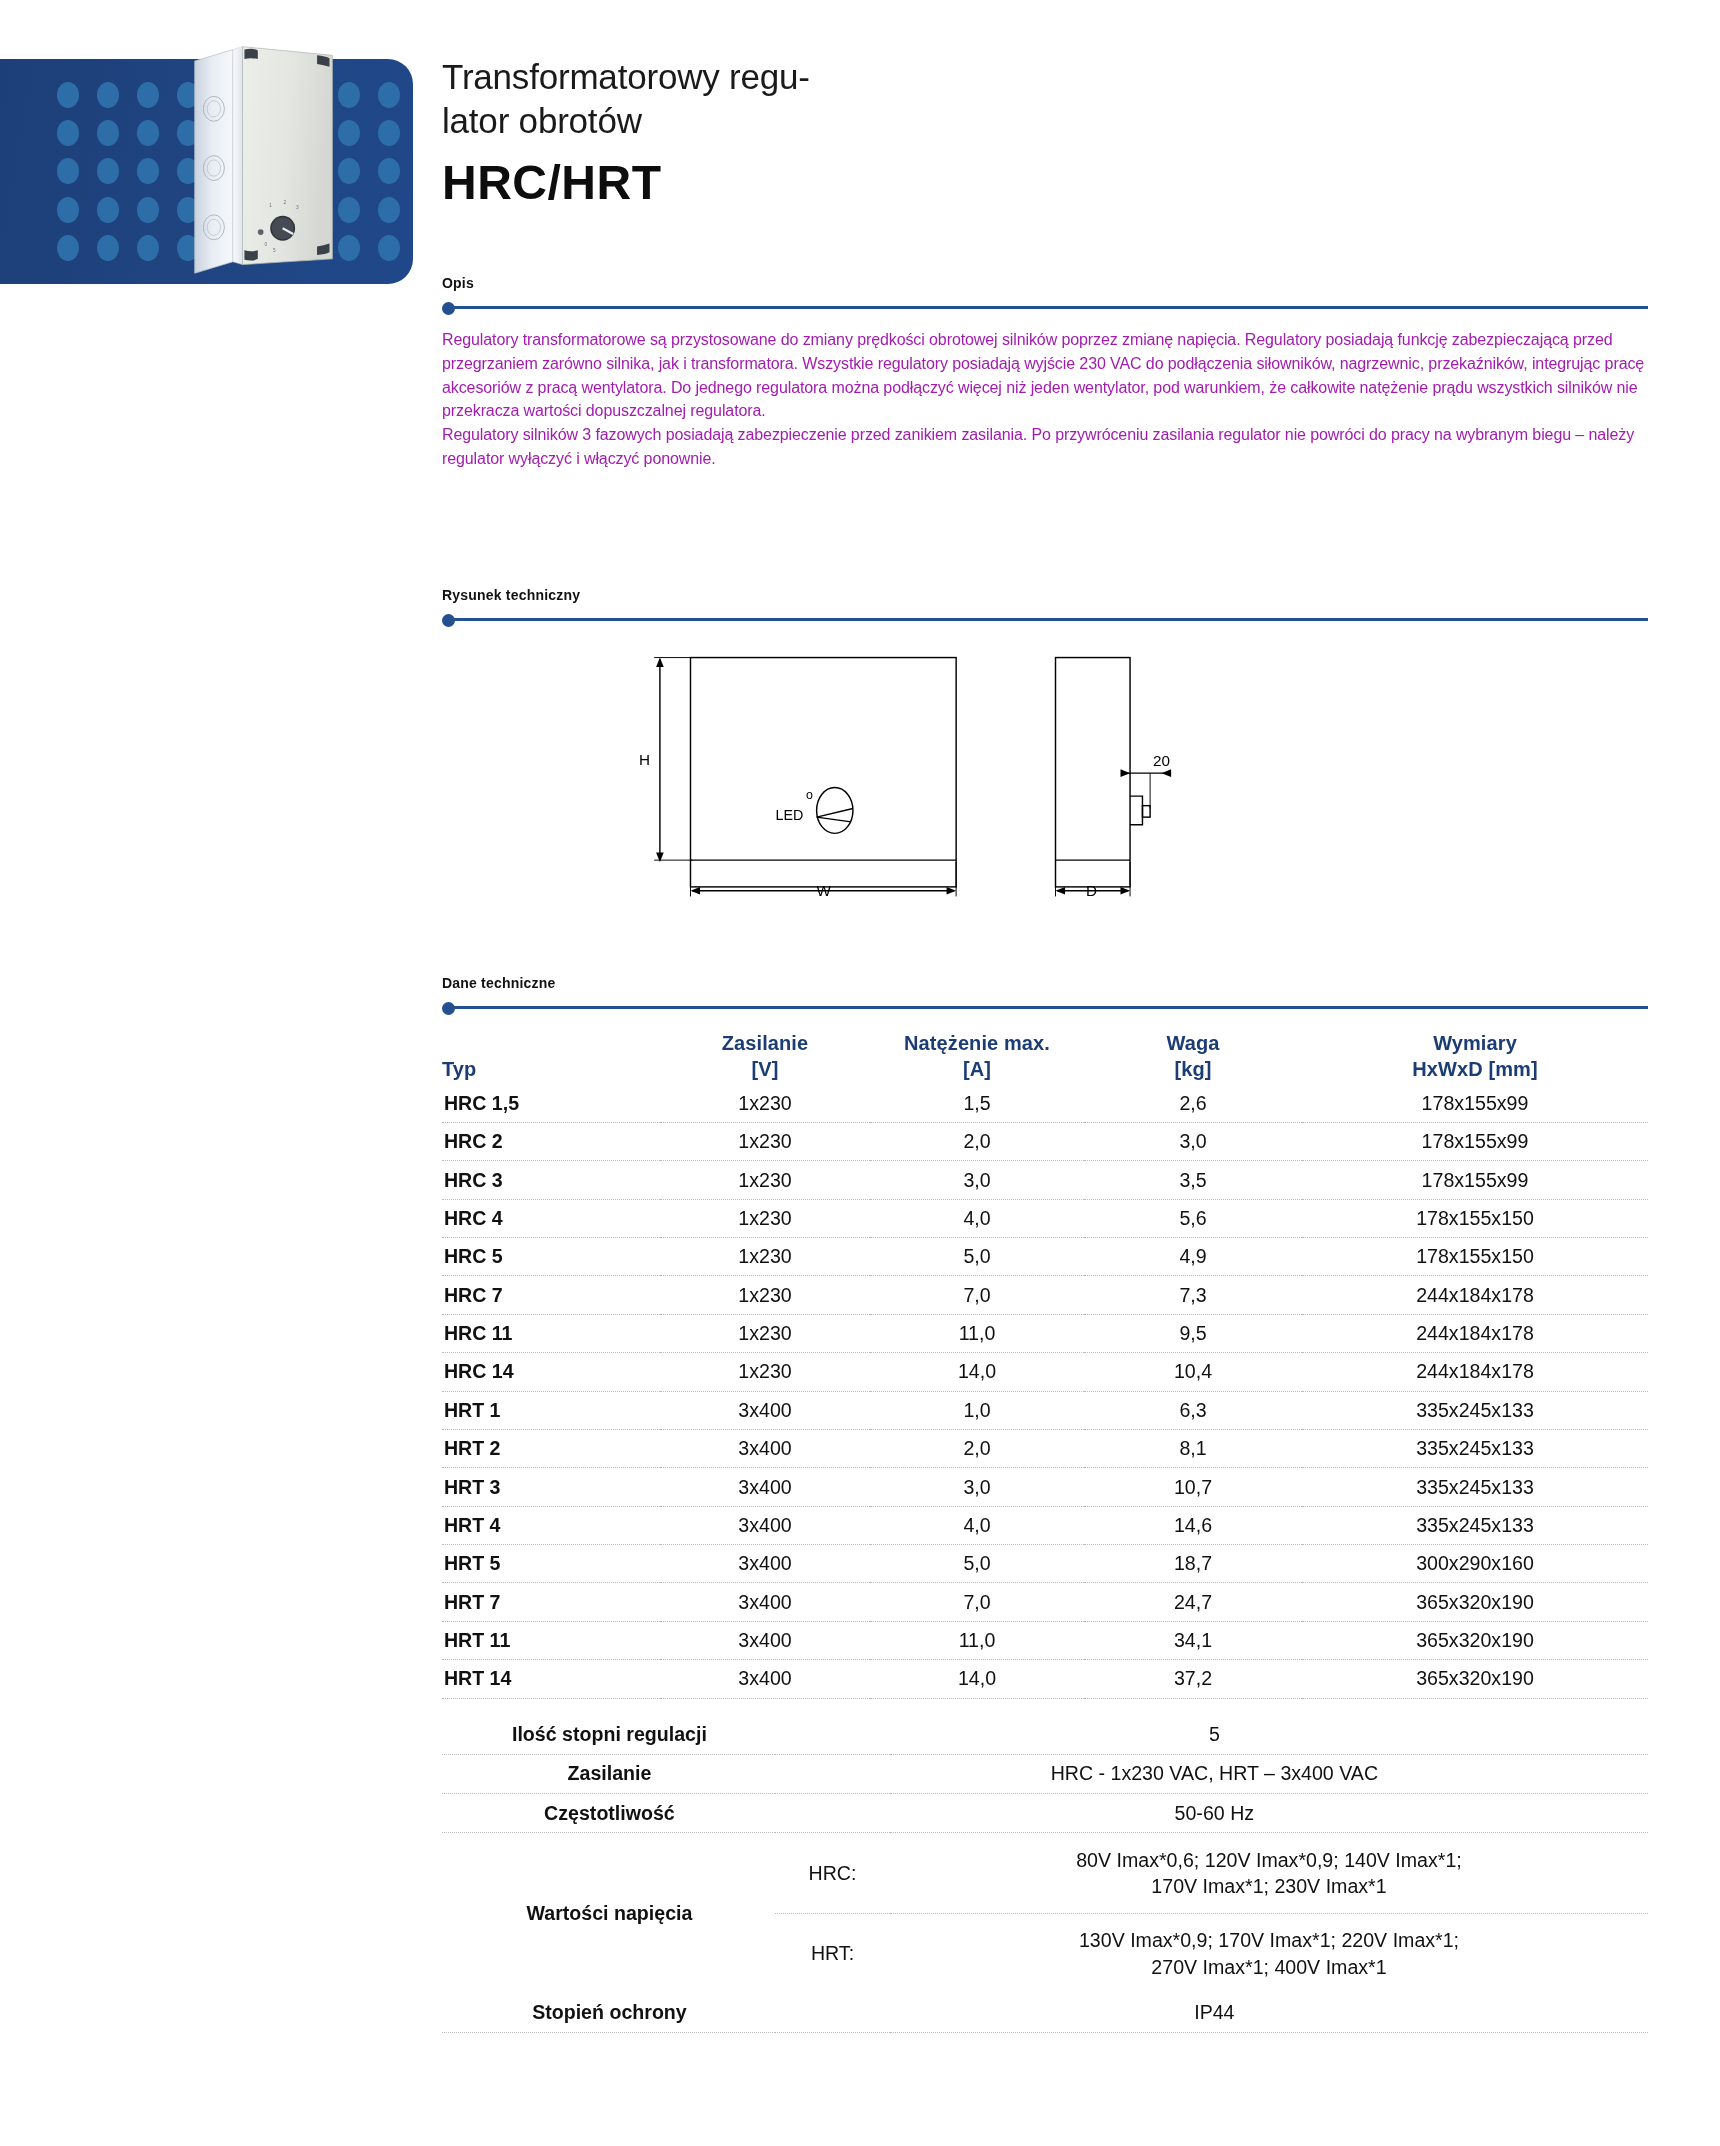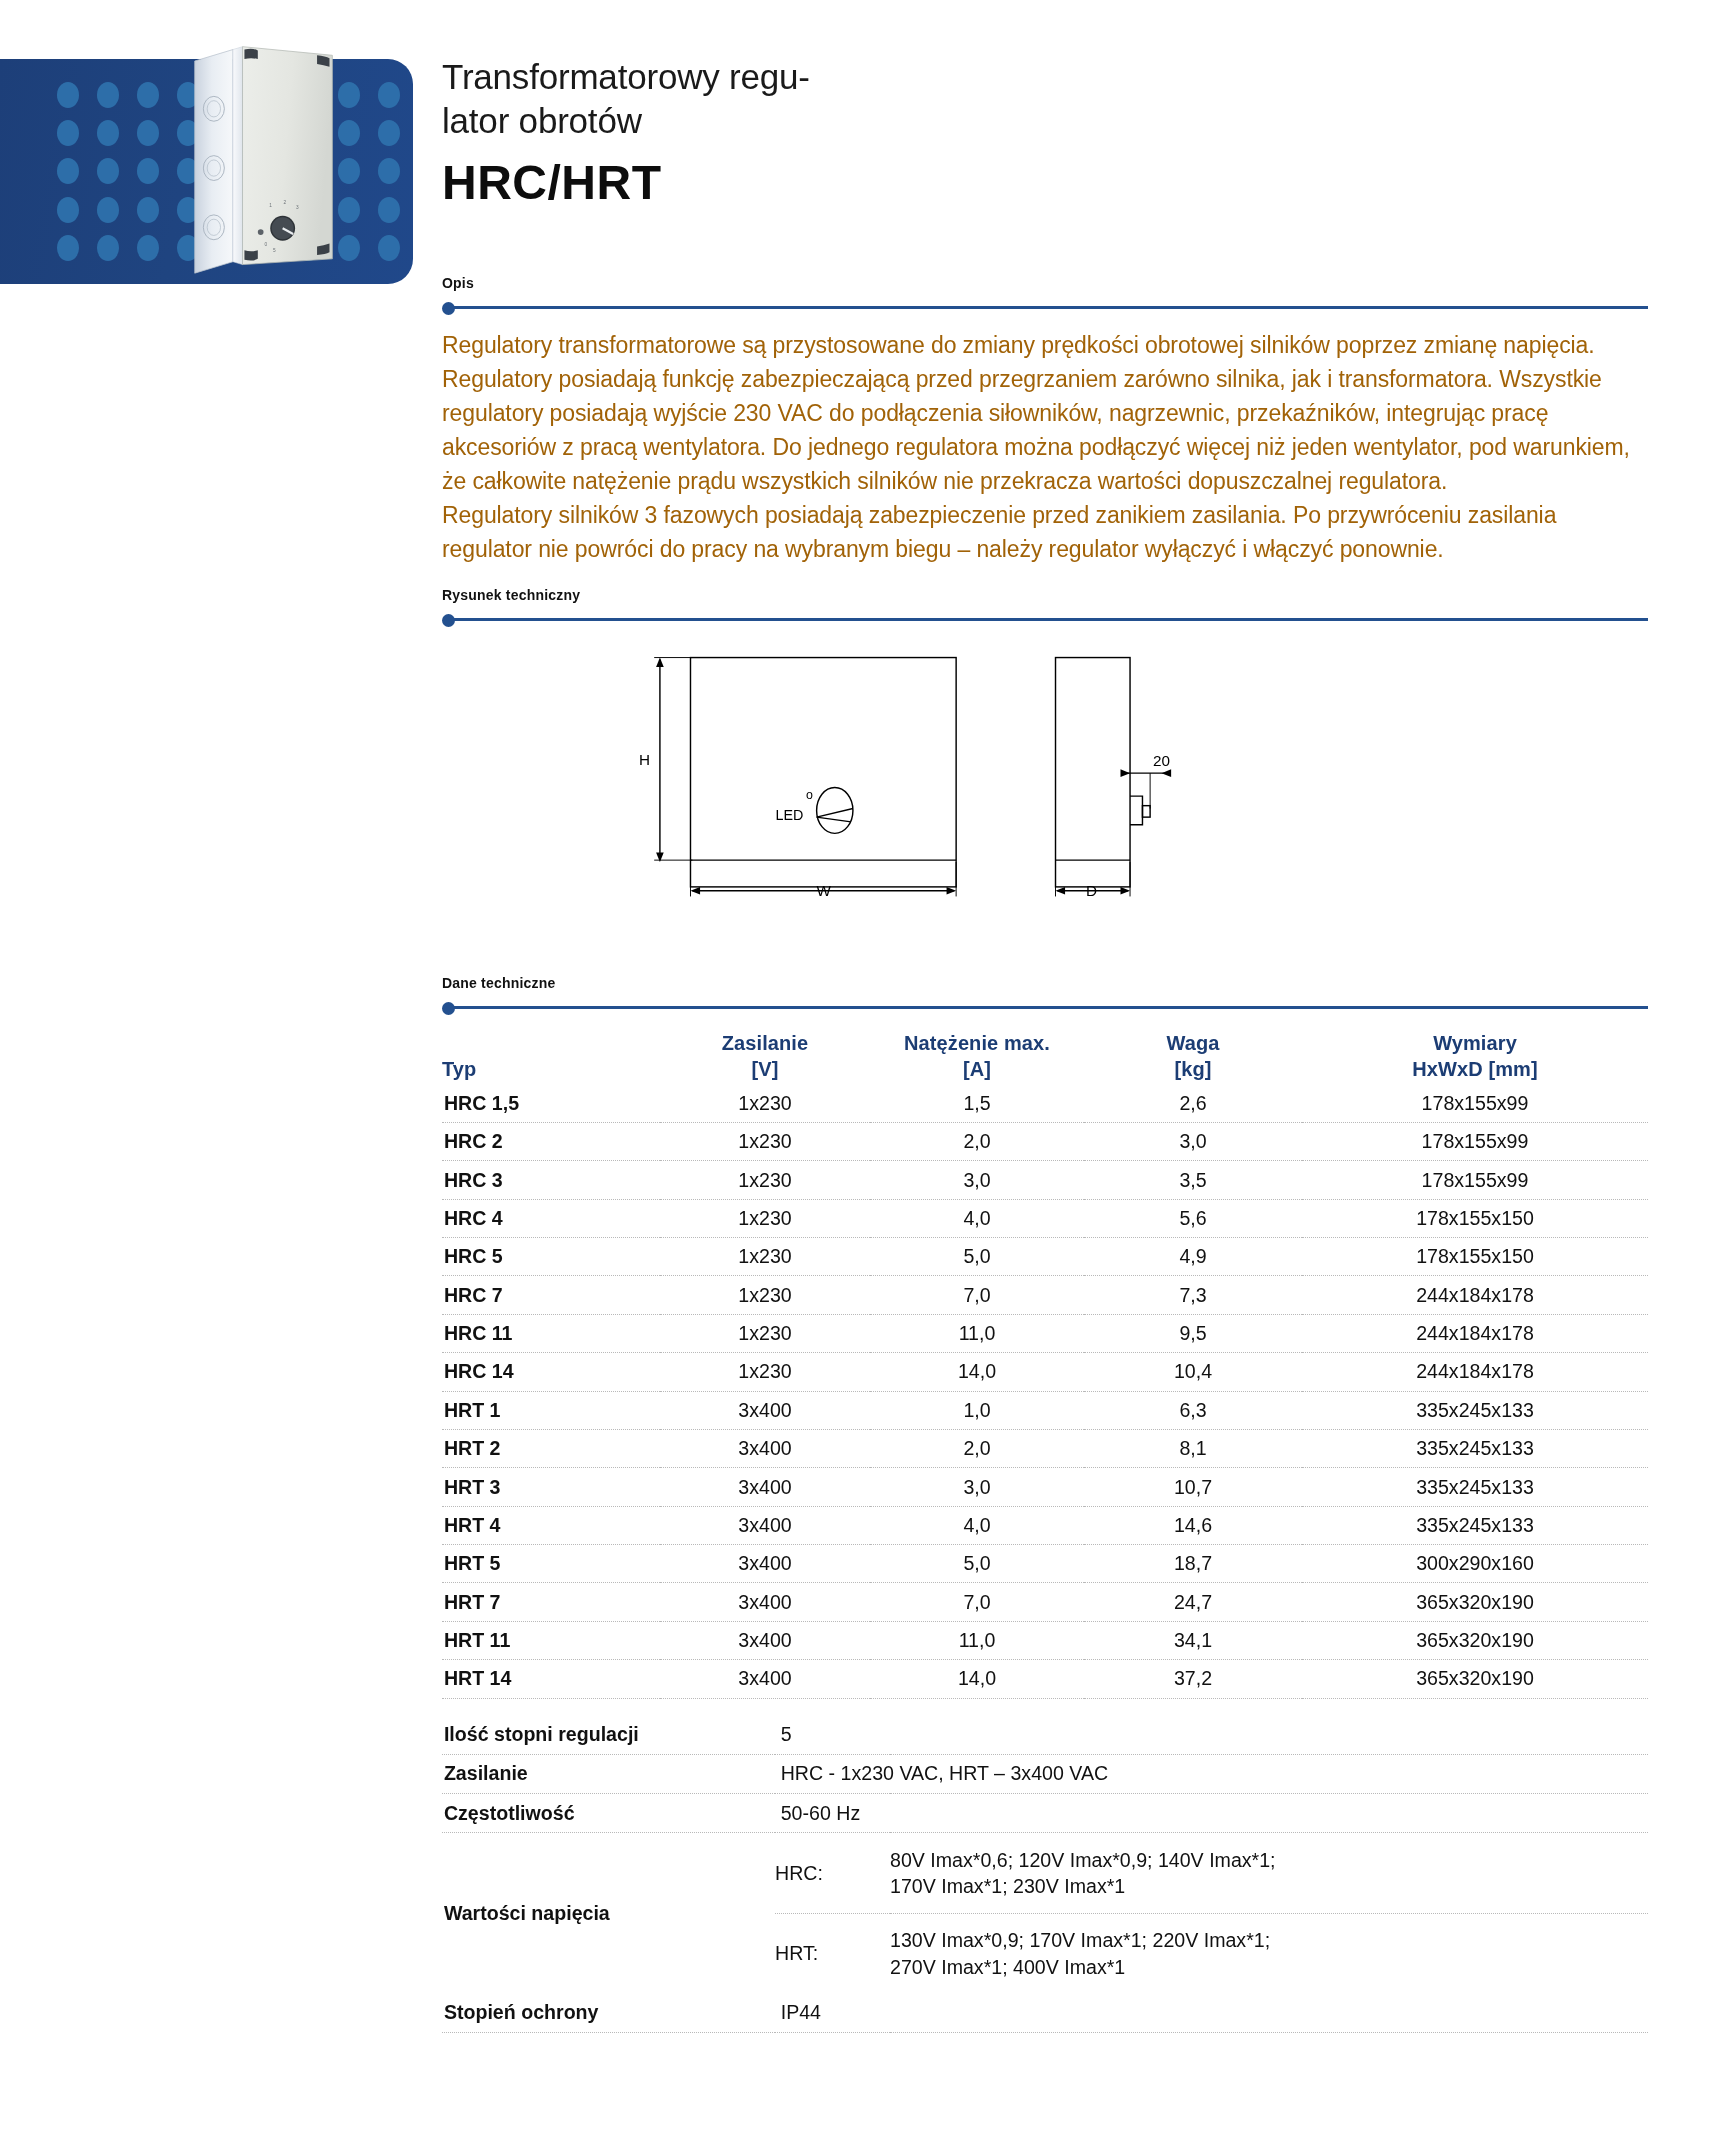--- a/index.html
+++ b/index.html
@@ -98,23 +98,23 @@
     position: absolute;
     left: 0;
     top: 0;
     width: 13.4px;
     height: 13.4px;
     border-radius: 50%;
     background: #23508f;
   }
 
   .body-text {
-    font-size: 23px;
+    font-size: 16px;
     font-weight: 300;
-    color: #a16207;
+    color: #a21caf;
     line-height: 1.48;
     letter-spacing: -0.1px;
   }
   .body-text p + p { margin-top: 0; }
 
   
   #section-opis { position: absolute; left: 442px; top: 275px; width: 1206px; }
   #section-rysunek { position: absolute; left: 442px; top: 587px; width: 1206px; }
   #section-dane { position: absolute; left: 442px; top: 975px; width: 1206px; }
 
@@ -168,20 +168,21 @@
     margin-top: 17px;
     table-layout: fixed;
   }
   table.param-table td {
     font-size: 19.6px;
     color: #111111;
     padding: 7.6px 0;
     vertical-align: middle;
     border-bottom: 1px dotted #b9b9b9;
     font-weight: 300;
+    text-align: center;
   }
   table.param-table td.p-label {
     font-weight: 700;
     padding-left: 1.9px;
     width: 333px;
   }
   table.param-table td.p-value { padding-left: 5.7px; }
   .nested-row { padding: 0 !important; border-bottom: none !important; }
   table.inner-table { width: 100%; border-collapse: collapse; }
   table.inner-table td {

